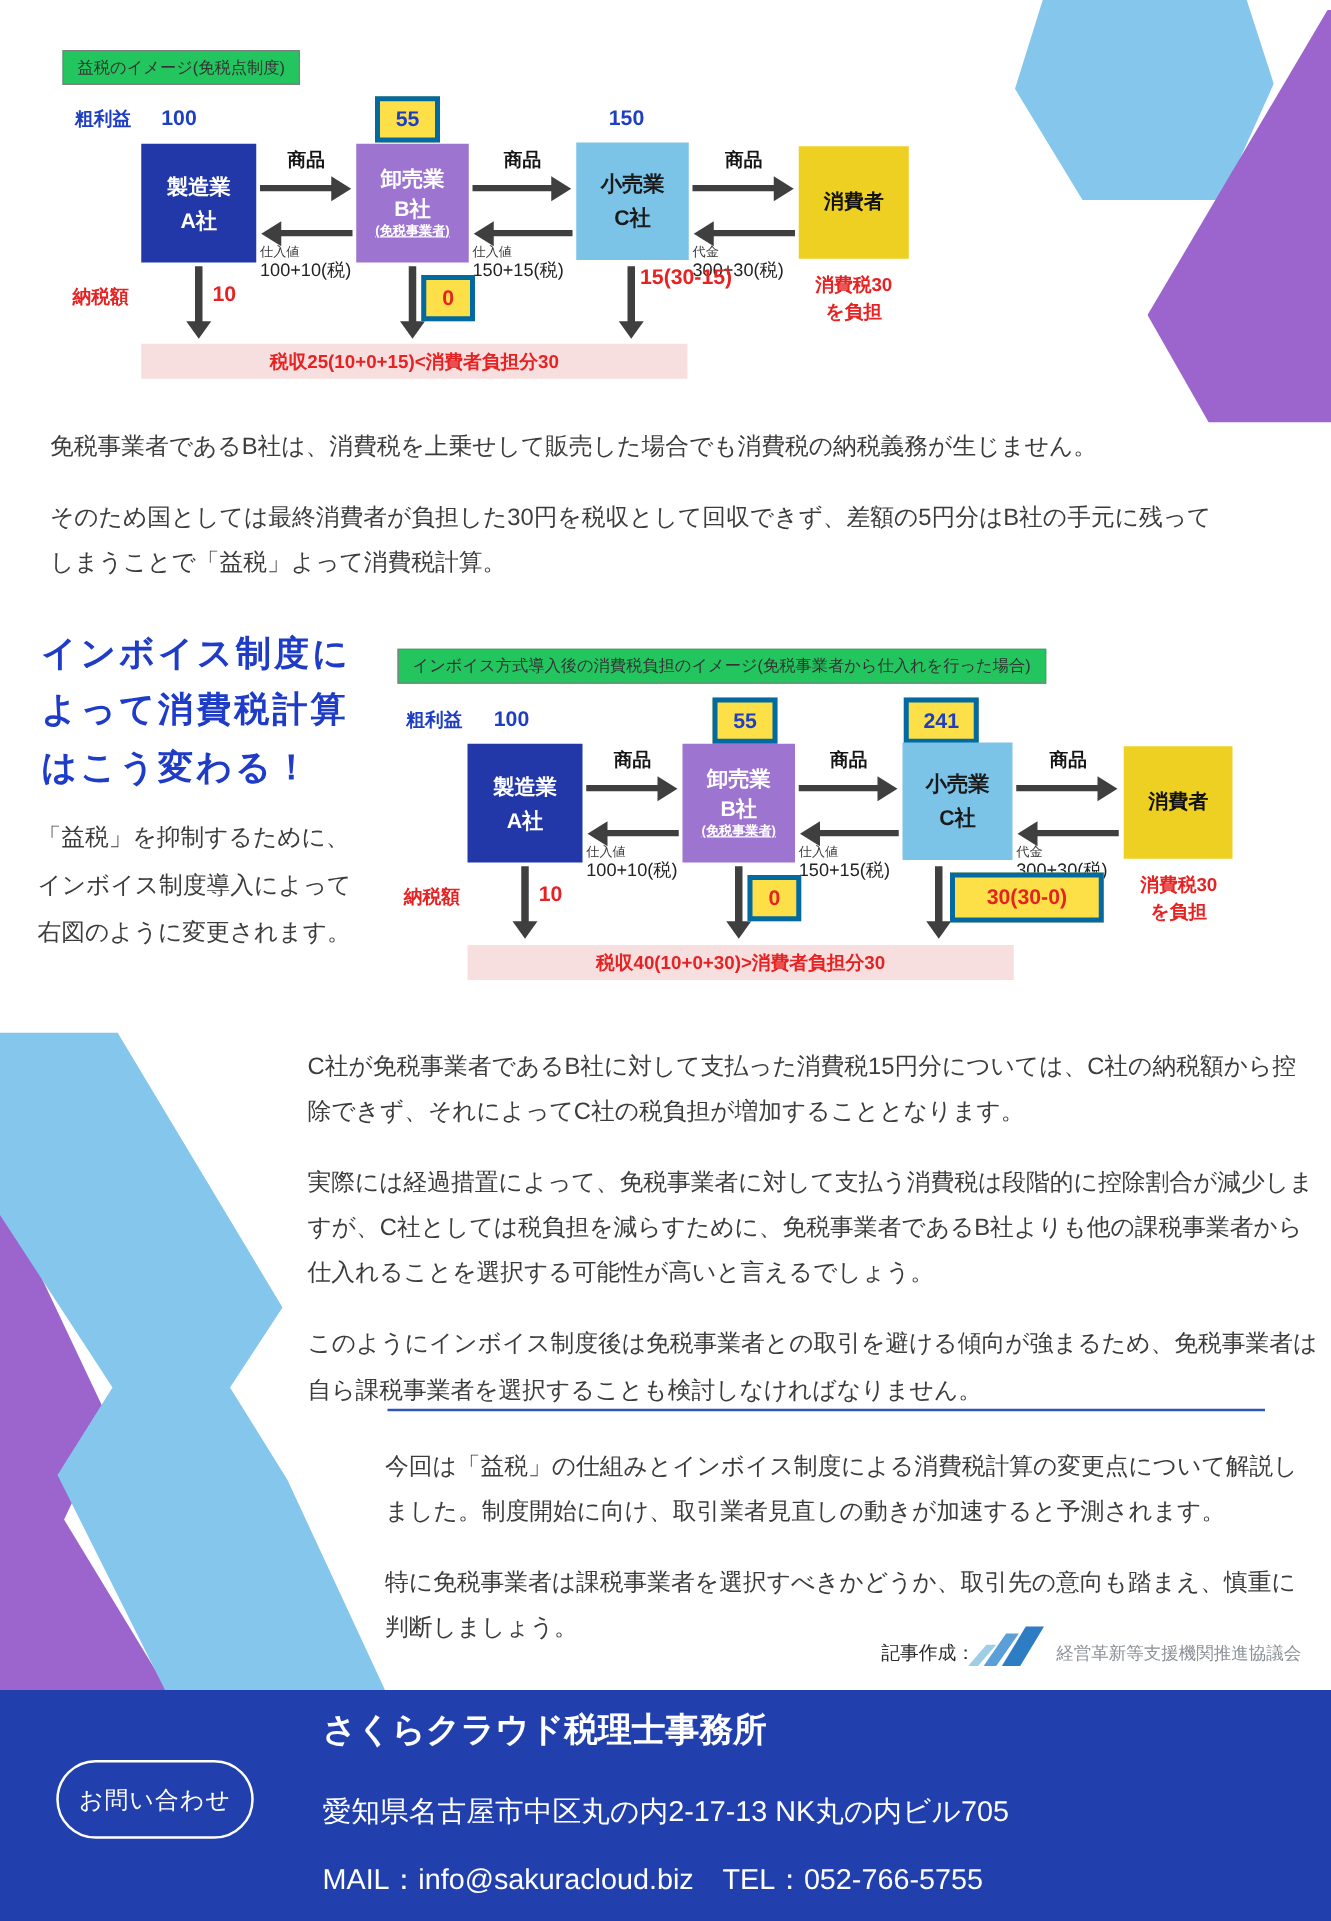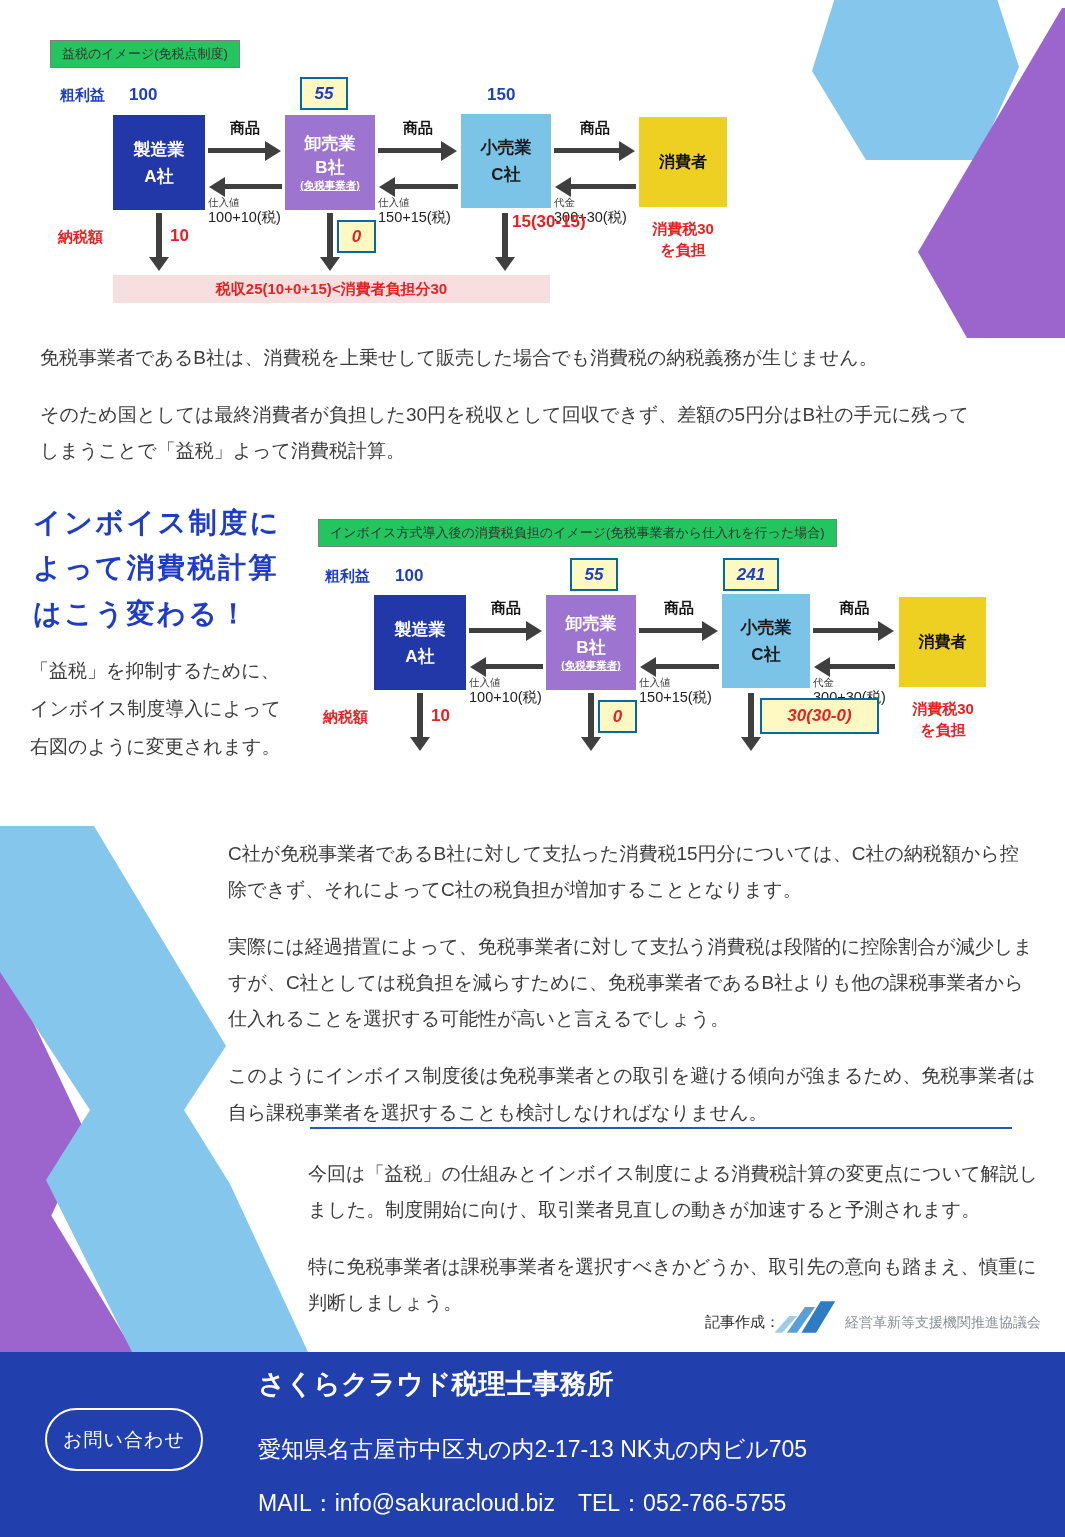--- a/index.html
+++ b/index.html
@@ -5,21 +5,21 @@
   html,body{margin:0;padding:0;background:#e9e9e9;}
   #page{position:relative;width:1065px;height:1537px;background:#ffffff;overflow:hidden;
         font-family:"Liberation Sans","DejaVu Sans",sans-serif;margin:0 auto;}
   .d{position:absolute;}
   .decor{position:absolute;inset:0;pointer-events:none;}
   
   .dlabel{border:1px solid #7f7f7f;background:#22c55e;color:#333;font-size:13px;padding:4px 11px;white-space:nowrap;}
   .bn{color:#1e3fc4;font-weight:700;font-size:17px;white-space:nowrap;}
   .rv{color:#e62222;font-weight:700;font-size:17px;white-space:nowrap;}
   .rlabel{color:#e62222;font-weight:700;font-size:15px;white-space:nowrap;}
-  .rbox{border:2px solid #0369a1;background:#fef9c3;display:flex;align-items:center;justify-content:center;font-style:italic;}
+  .rbox{border:4px solid #0369a1;background:#fde047;display:flex;align-items:center;justify-content:center;}
   .cobox{display:flex;flex-direction:column;align-items:center;justify-content:center;font-weight:700;
          font-size:17px;text-align:center;gap:10px;line-height:1;}
   .cobox .sub{font-size:10.5px;text-decoration:underline;margin-top:-3px;}
   .ftop{font-size:15px;font-weight:700;color:#151515;text-align:center;white-space:nowrap;}
   .fbot{white-space:nowrap;line-height:1.2;}
   .fbot .unit{display:block;font-size:10.5px;color:#3a3a3a;}
   .fbot .amt{display:block;font-size:14.5px;color:#222;}
   .ar-r{background:#3f3f3f;height:5px;}
   .ar-r:after{content:"";position:absolute;right:-15px;top:50%;transform:translateY(-50%);
     border-left:16px solid #3f3f3f;border-top:10px solid transparent;border-bottom:10px solid transparent;}
@@ -194,27 +194,28 @@
   <div class="d ar-d" style="left:748px;top:693px;height:45px;"></div>
   <div class="d rlabel" style="left:323px;top:708px;">納税額</div>
   <div class="d rv" style="left:431px;top:706px;">10</div>
   <div class="d rbox" style="left:598px;top:700px;width:35px;height:29px;">
     <span class="rv">0</span>
   </div>
   <div class="d rbox" style="left:760px;top:698px;width:115px;height:32px;">
     <span class="rv">30(30-0)</span>
   </div>
 
+  <div class="d band" style="left:374px;top:756px;width:437px;height:28px;">税収40(10+0+30)&gt;消費者負担分30</div>
 
   <div class="d cnote" style="left:893px;top:698px;width:100px;">
     <div>消費税30</div>
     <div>を負担</div>
   </div>
 
-  <div class="d para" style="left:228px;top:836px;width:808px;">
+  <div class="d para" style="left:246px;top:836px;width:808px;">
     <div class="pp">C社が免税事業者であるB社に対して支払った消費税15円分については、C社の納税額から控除できず、それによってC社の税負担が増加することとなります。</div>
     <div class="pp">実際には経過措置によって、免税事業者に対して支払う消費税は段階的に控除割合が減少しますが、C社としては税負担を減らすために、免税事業者であるB社よりも他の課税事業者から仕入れることを選択する可能性が高いと言えるでしょう。</div>
     <div class="pp">このようにインボイス制度後は免税事業者との取引を避ける傾向が強まるため、免税事業者は自ら課税事業者を選択することも検討しなければなりません。</div>
   </div>
 
   <div class="d divider" style="left:310px;top:1127px;width:702px;"></div>
   <div class="d para" style="left:308px;top:1156px;width:740px;">
     <div class="pp">今回は「益税」の仕組みとインボイス制度による消費税計算の変更点について解説しました。制度開始に向け、取引業者見直しの動きが加速すると予測されます。</div>
     <div class="pp">特に免税事業者は課税事業者を選択すべきかどうか、取引先の意向も踏まえ、慎重に判断しましょう。</div>
   </div>

